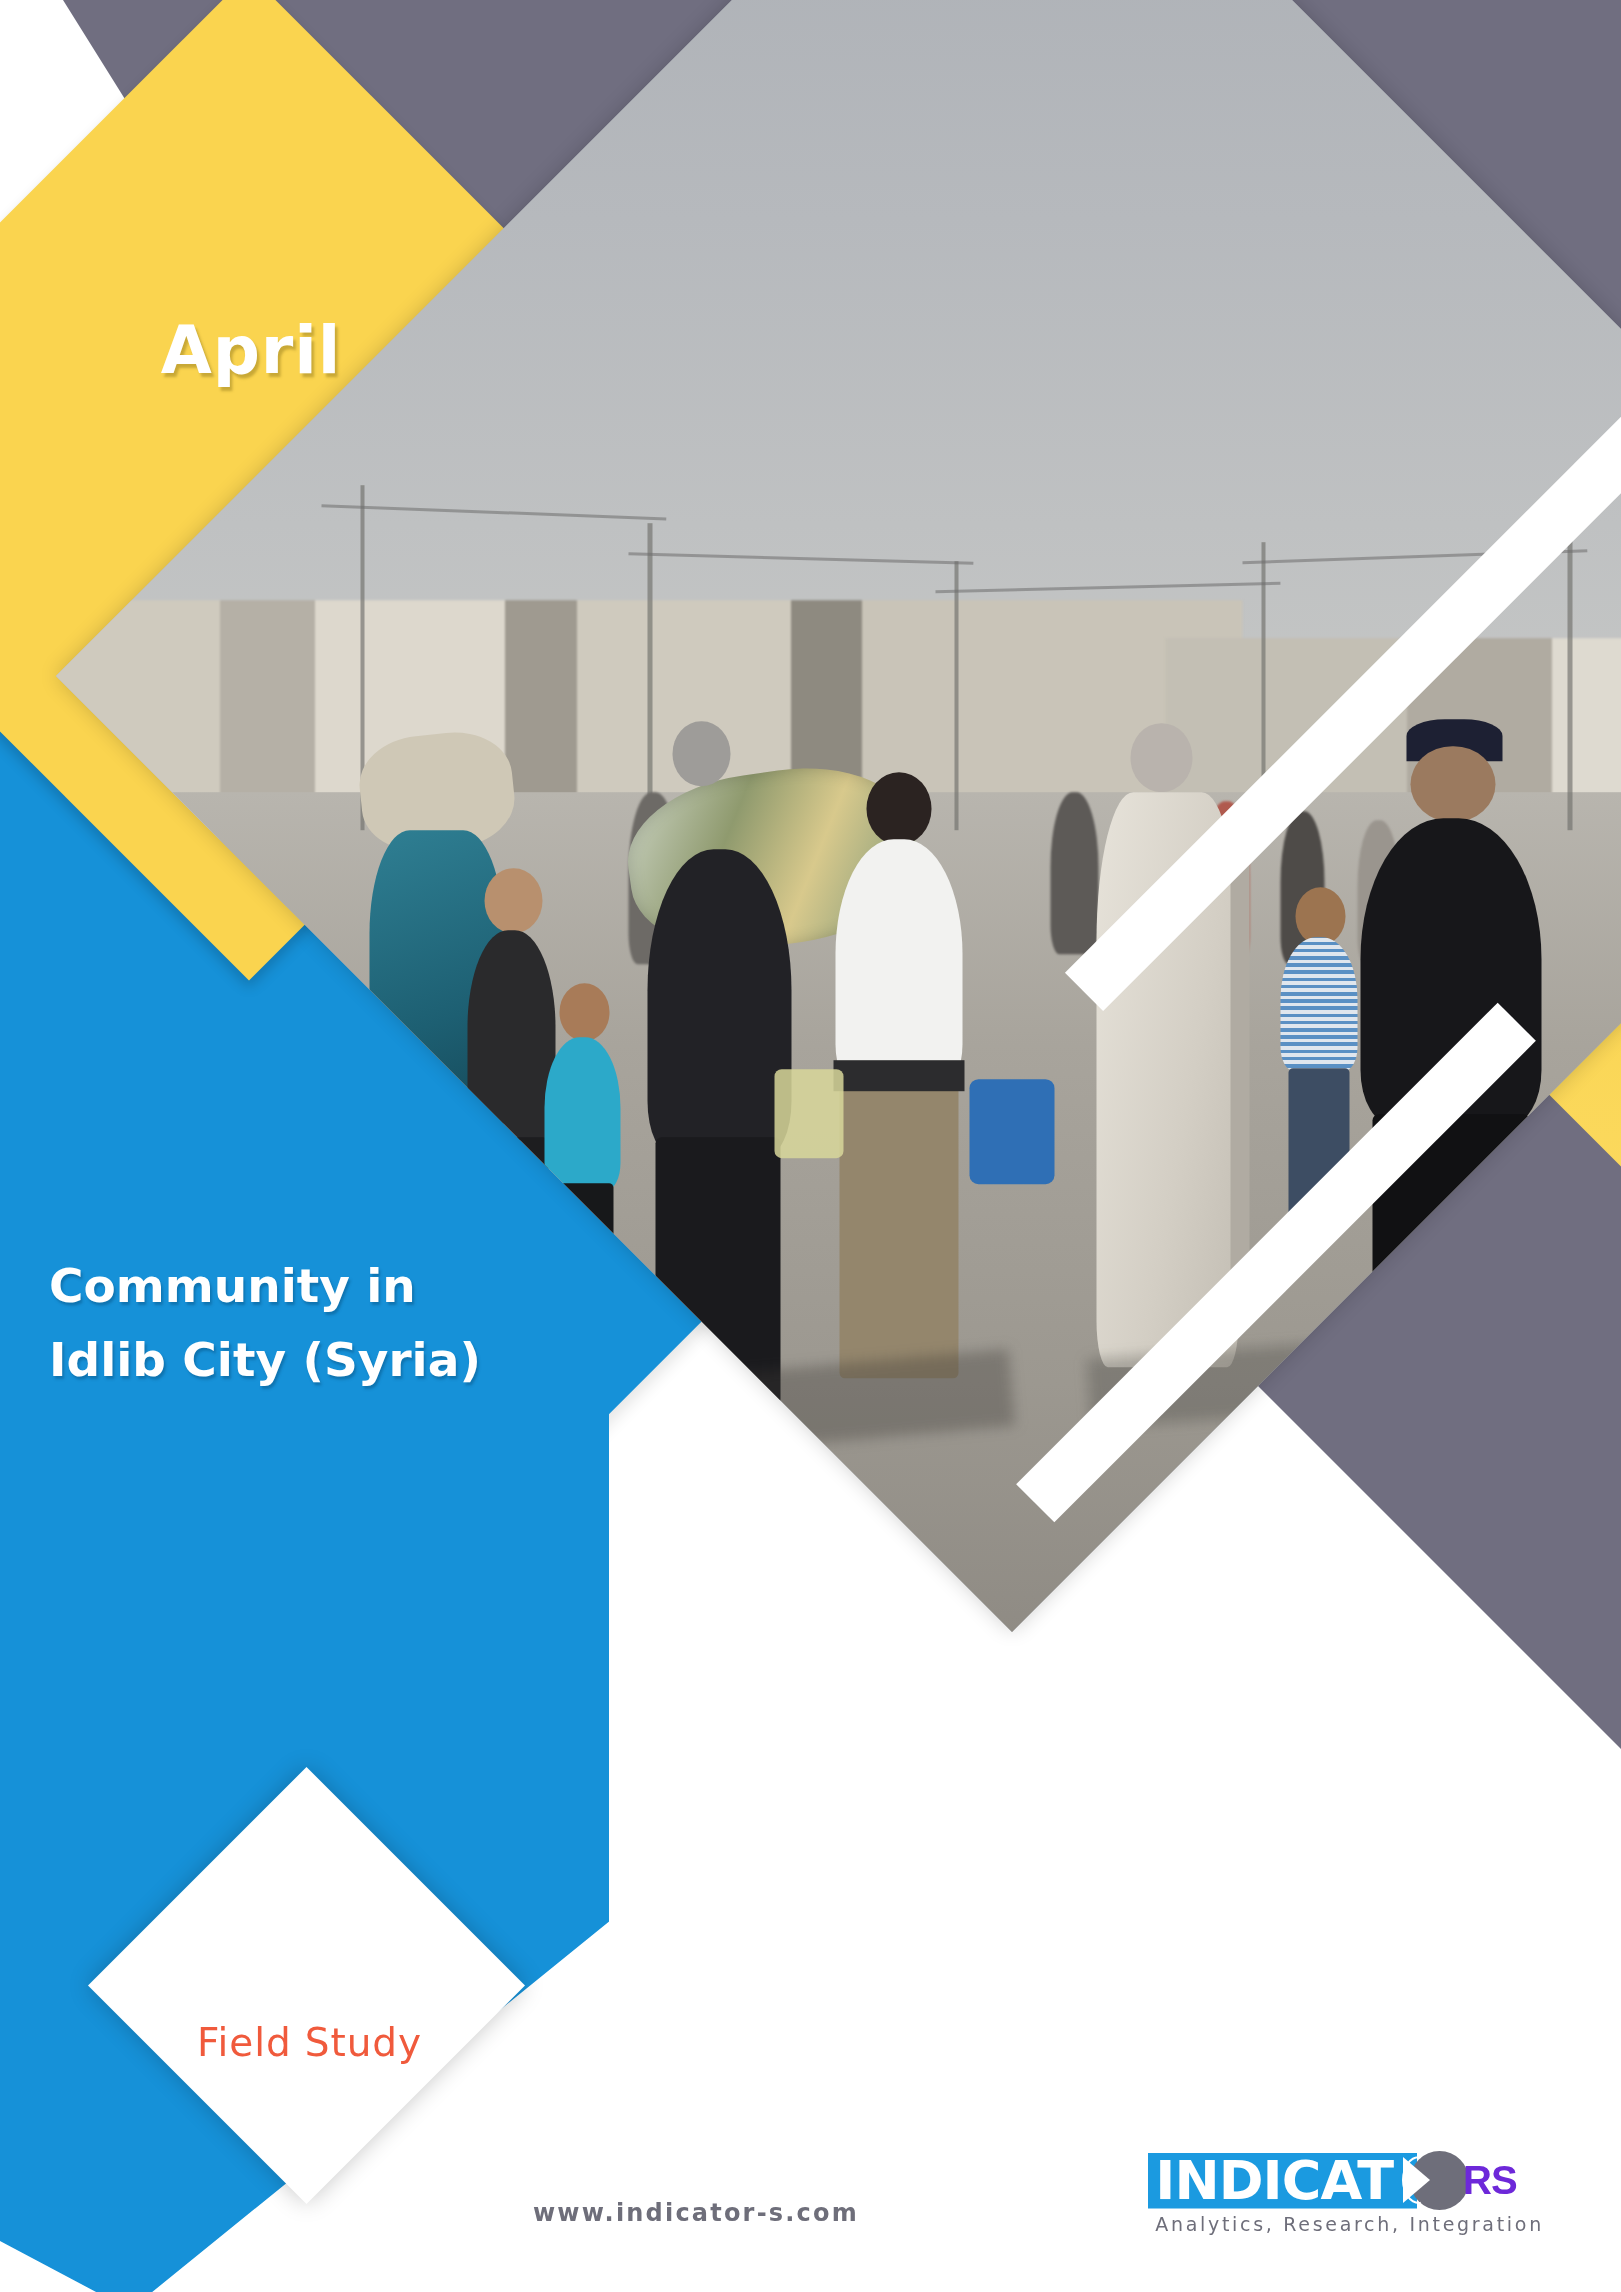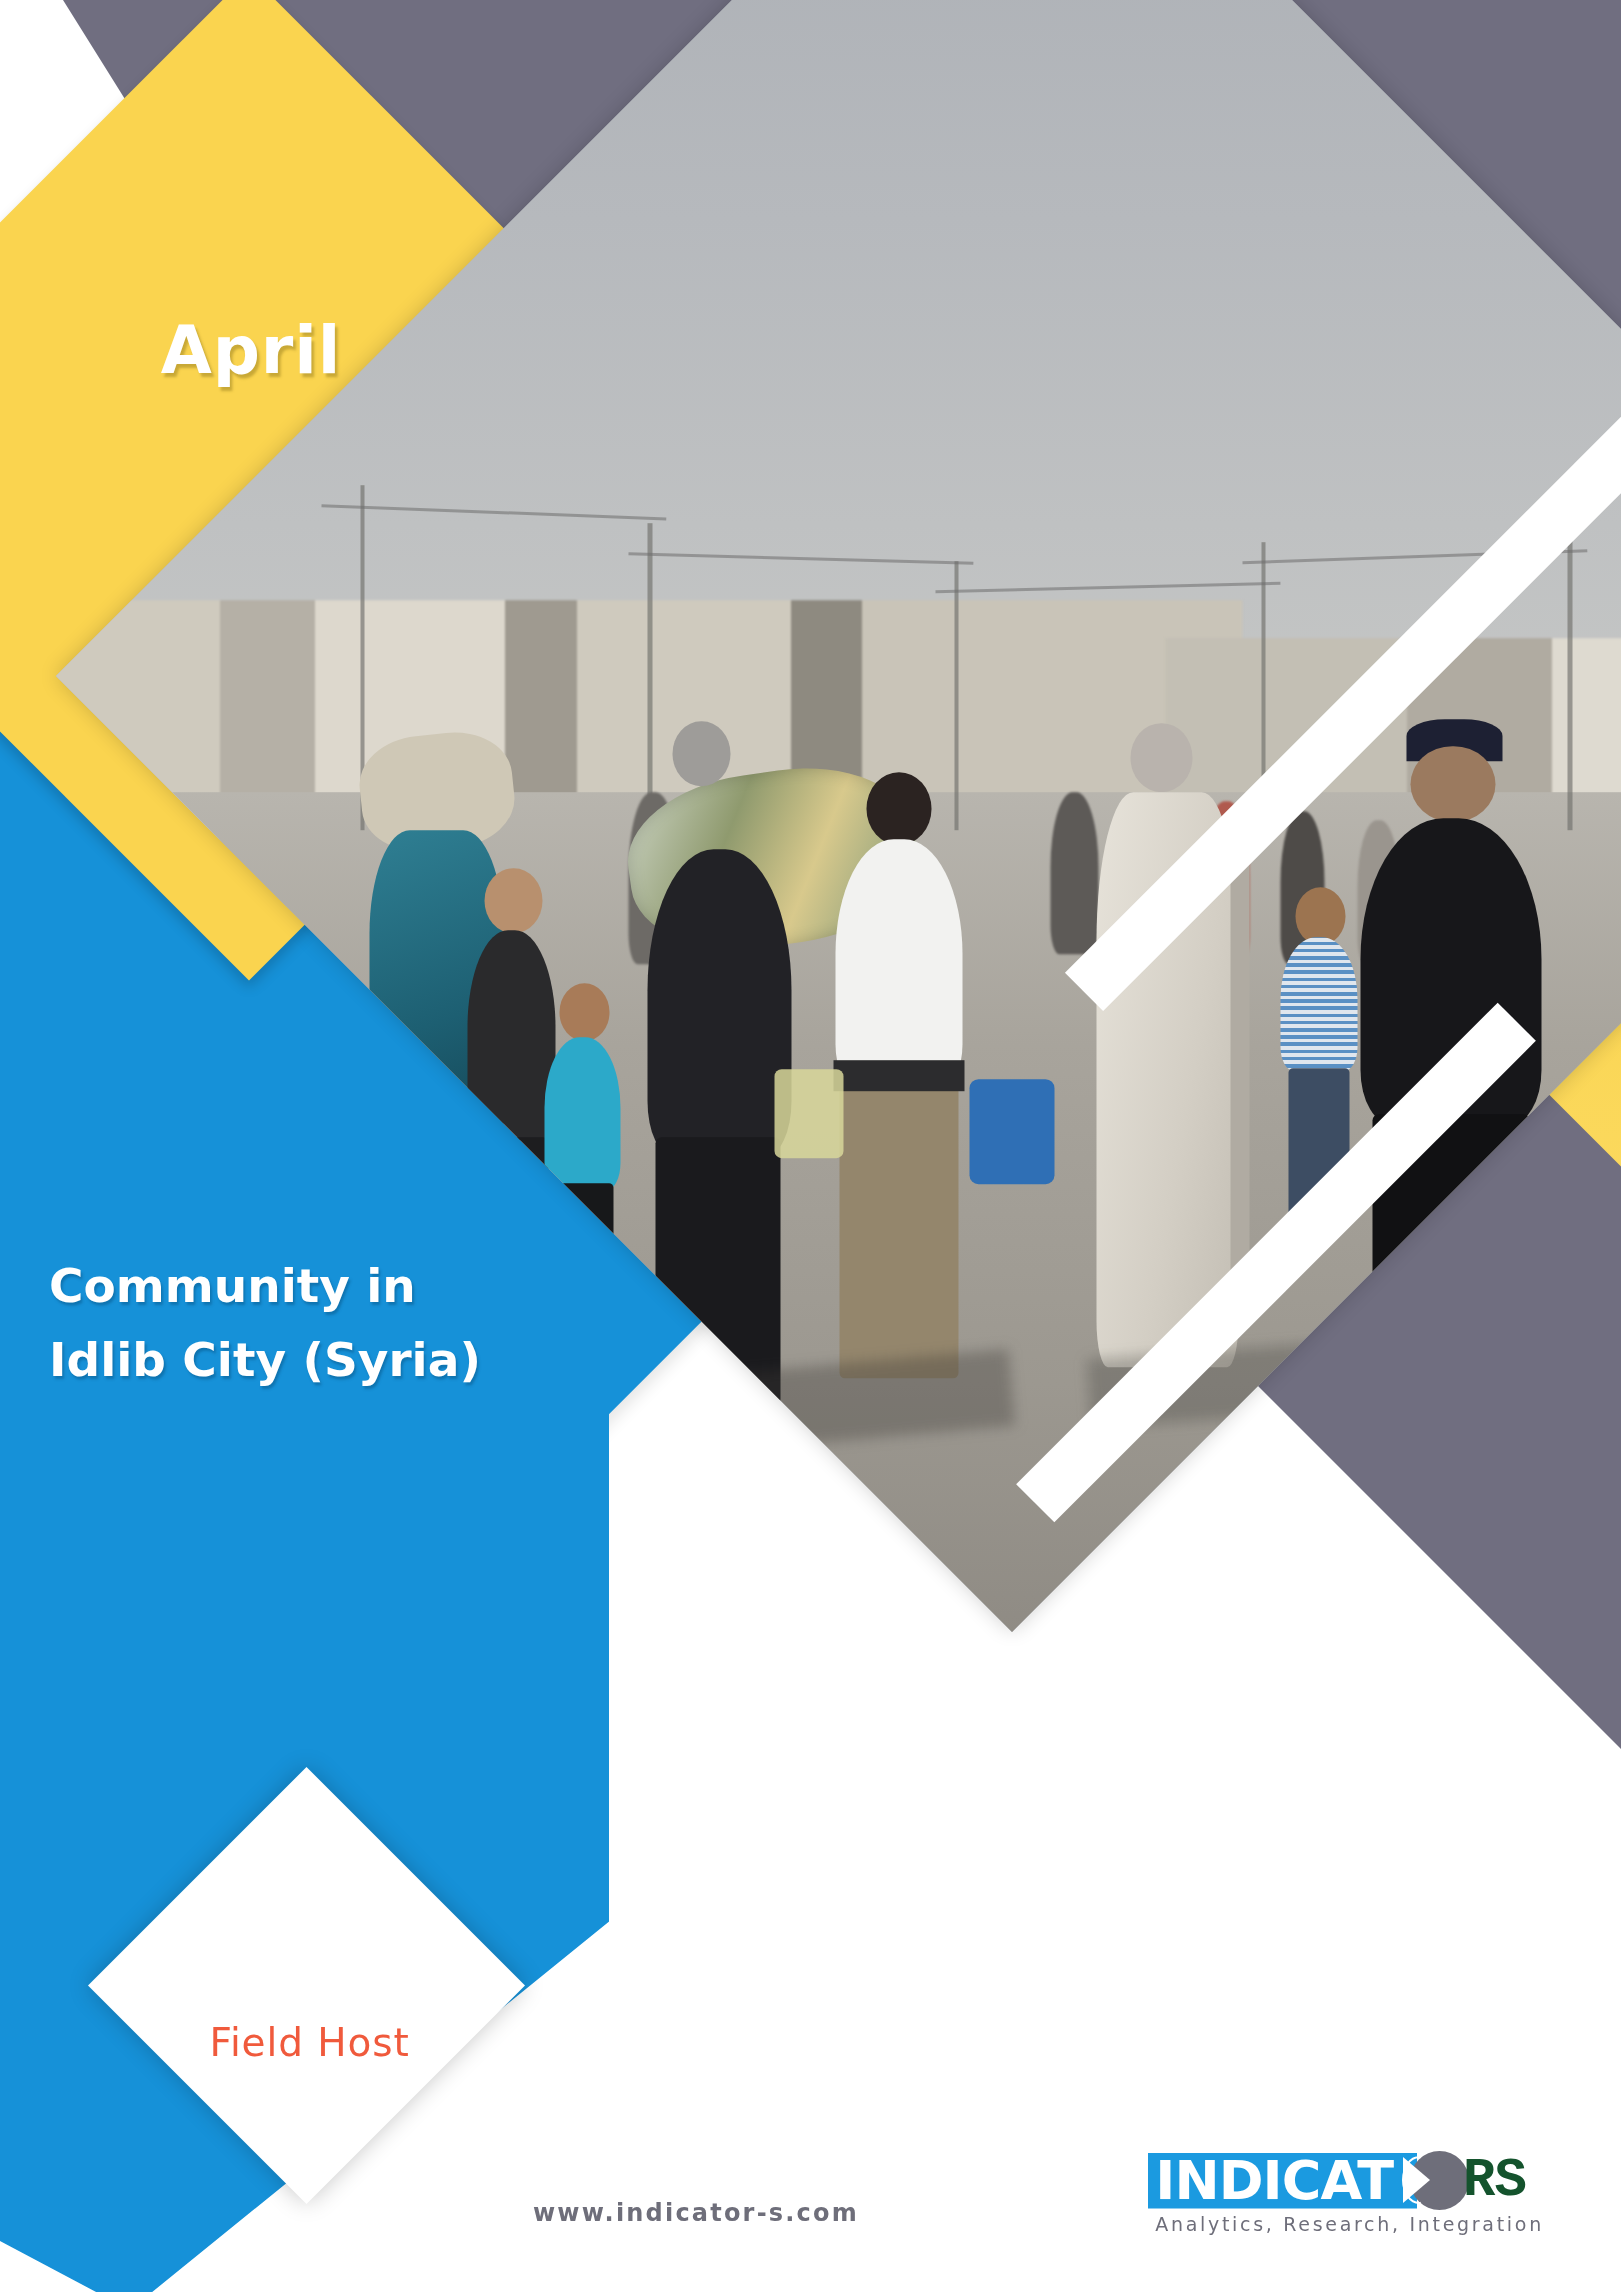--- a/index.html
+++ b/index.html
@@ -184,22 +184,22 @@
   }
   .logo-o::before{
     content:"";position:absolute;left:-8px;top:5.4px;
     width:34px;height:48px;border-radius:50%;
     background:transparent;border:2.7px solid #ffffff;
     box-sizing:border-box;
     clip-path:polygon(0 0,55% 0,55% 100%,0 100%);
   }
   .logo-word-b{
     position:absolute;left:315px;top:0px;
-    color:#14532d;font-weight:bold;font-size:54px;letter-spacing:-0.9px;
-    font-family:Liberation Mono, monospace;line-height:63px;
+    color:#6d28d9;font-weight:bold;font-size:40px;letter-spacing:-0.9px;
+    font-family:Liberation Sans, sans-serif;line-height:63px;
   }
   .logo-tag{
     position:absolute;left:7.2px;top:64px;
     color:#6E6E7A;font-size:19px;letter-spacing:2.7px;
     font-family:"DejaVu Sans", sans-serif;
   }
 </style>
 </head>
 <body>
 
@@ -292,21 +292,21 @@
   <div class="date-text">
     <div>April</div>
   </div>
 
   <div class="title">
     <div>Community in</div>
     <div>Idlib City (Syria)</div>
   </div>
 
   <div class="dia fs-diamond"></div>
-  <div class="fs-label">Field Host</div>
+  <div class="fs-label">Field Study</div>
 
   <div class="site-url">www.indicator-s.com</div>
 
   <div class="logo">
     <div class="logo-row">
       <div class="logo-bluebox"></div>
       <div class="logo-word-a">INDICAT</div>
       <div class="logo-o"></div>
       <div class="logo-word-b">RS</div>
     </div>

